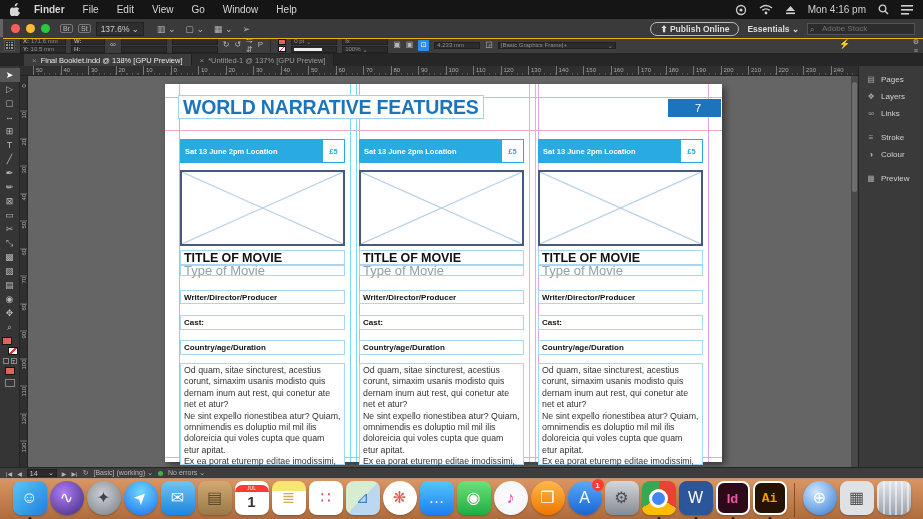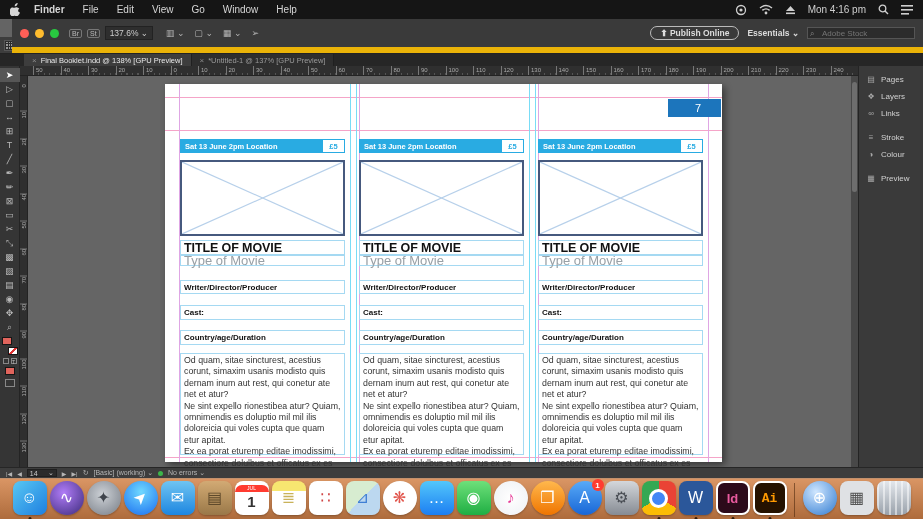--- a/index.html
+++ b/index.html
@@ -10,22 +10,22 @@
   #menubar { position:absolute; top:0; left:0; right:0; height:19px; background:#151515;
     color:#d6d6d6; font-size:10px; display:flex; align-items:center; padding:0 10px; z-index:40; }
   #menubar .apple { margin-right:4px; display:flex; }
   #menubar .mitem { padding:0 9px; }
   #menubar .mitem.bold { font-weight:bold; }
   #menu-right { margin-left:auto; display:flex; align-items:center; gap:12px; color:#cfcfcf; }
   #menu-right svg { display:block; }
   #clock { font-size:10px; }
 
   
-  #titlebar { position:absolute; top:19px; left:12px; right:0; height:34px; background:#3a3a3a;
-    border-bottom:6px solid #eab308; display:flex; align-items:center; padding:0 8px; z-index:30; font-size:8.5px; color:#c9c9c9;}
+  #titlebar { position:absolute; top:19px; left:3px; right:0; height:20px; background:#3a3a3a;
+    border-bottom:1px solid #eab308; display:flex; align-items:center; padding:0 8px; z-index:30; font-size:8.5px; color:#c9c9c9;}
   .lights { display:flex; gap:6px; margin-right:10px; }
   .light { width:9px; height:9px; border-radius:50%; }
   .light.red{background:#ff5f57}.light.yellow{background:#febc2e}.light.green{background:#28c840}
   .tb-chip { border:1px solid #777; border-radius:2px; font-size:7px; padding:0 2px; margin-right:5px; color:#bbb;}
   .tb-zoom { background:#2e2e2e; border:1px solid #222; padding:1px 4px; margin-right:8px; color:#ccc;}
   .tb-ic { margin:0 5px; color:#b5b5b5; font-size:9px;}
   #app-title { position:absolute; left:0; right:0; text-align:center; color:#cfcfcf; font-size:9px; pointer-events:none;}
   #tb-right { margin-left:auto; display:flex; align-items:center; gap:8px; z-index:2;}
   #publish-btn { border:1px solid #bbb; border-radius:9px; padding:1px 9px; color:#ddd; font-size:8.5px; font-weight:bold;}
   #workspace { color:#ddd; font-weight:bold; }
@@ -100,21 +100,21 @@
   .pink { background:var(--guide_pink); } .cyan { background:var(--guide_cyan); } .violet { background:var(--guide_violet); }
 
   #headline { position:absolute; left:13px; top:11px; height:24px; border:1px solid #9fd2ef;
     display:flex; align-items:center; padding:0 4px; font-size:19.5px; font-weight:bold;
     color:var(--headline); letter-spacing:-0.2px; white-space:nowrap; background:#fff;}
   #pageno { position:absolute; right:1px; top:15px; width:53px; height:18px; background:var(--page_box);
     color:#fff; font-size:11px; display:flex; align-items:center; justify-content:flex-end; padding-right:20px;}
 
   #colrow { position:absolute; left:15px; top:55px; display:flex; gap:14px; }
   .col { width:165px; }
-  .evt { height:14px; background:var(--event_bar); color:#fff; font-size:7.5px; font-weight:bold;
+  .evt { height:24px; background:var(--event_bar); color:#fff; font-size:7.5px; font-weight:bold;
     display:flex; align-items:center; padding-left:5px; position:relative; }
   .price { position:absolute; right:1px; top:1px; bottom:1px; width:21px; background:#fff;
     color:var(--event_bar); font-weight:bold; font-size:7.5px; display:flex; align-items:center; justify-content:center;}
   .imgframe { margin-top:7px; height:76px; border:2px solid var(--image_frame); position:relative; background:#fff;}
   .imgframe svg { position:absolute; inset:0; width:100%; height:100%; }
   .tframe { border:1px solid var(--frame_edge); display:flex; align-items:center; padding:0 3px; background:#fff;}
   .mv-title { margin-top:4px; height:15px; font-size:12.5px; font-weight:bold; color:#111; letter-spacing:-0.1px;}
   .mv-type { height:11px; font-size:13px; color:#98a0a6; }
   .mv-lab { height:14px; font-size:8px; font-weight:bold; color:#111; }
   .mv-writer{ margin-top:14px; } .mv-cast{ margin-top:11px; height:15px;} .mv-country{ margin-top:10px; height:15px;}
@@ -475,20 +475,21 @@
     <span class="gh pink" style="top:373px"></span>
     <span class="gv violet" style="left:14px"></span>
     <span class="gv violet" style="left:194px"></span>
     <span class="gv violet" style="left:373px"></span>
     <span class="gv violet" style="left:543px"></span>
     <span class="gv cyan" style="left:185px"></span>
     <span class="gv cyan" style="left:191px"></span>
     <span class="gv cyan" style="left:364px"></span>
     <span class="gv cyan" style="left:370px"></span>
 
+    <div id="headline">WORLD NARRATIVE FEATURES</div>
     <div id="pageno">7</div>
 
     <div id="colrow">
 
         <div class="col">
           <div class="evt">
             <span>Sat 13 June 2pm Location</span>
             <span class="price">£5</span>
           </div>
           <div class="imgframe">

